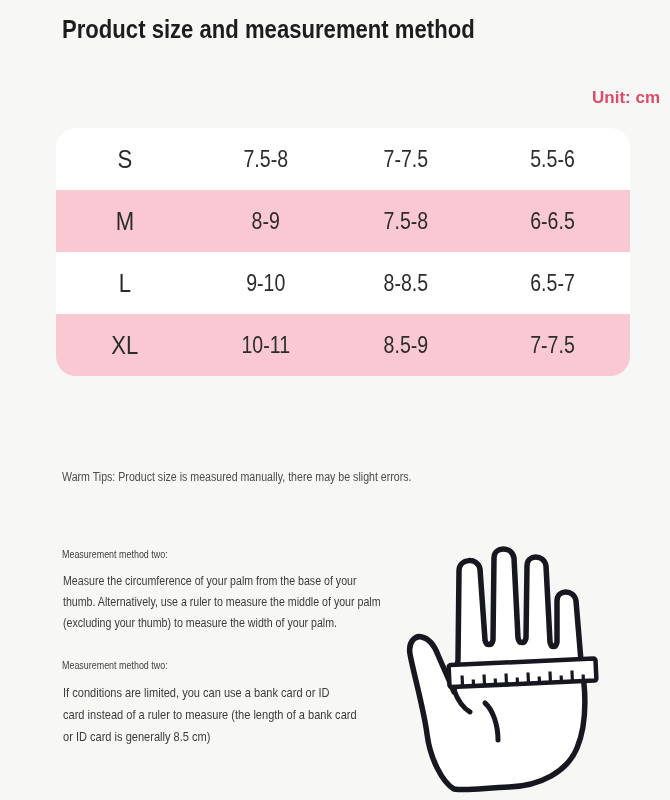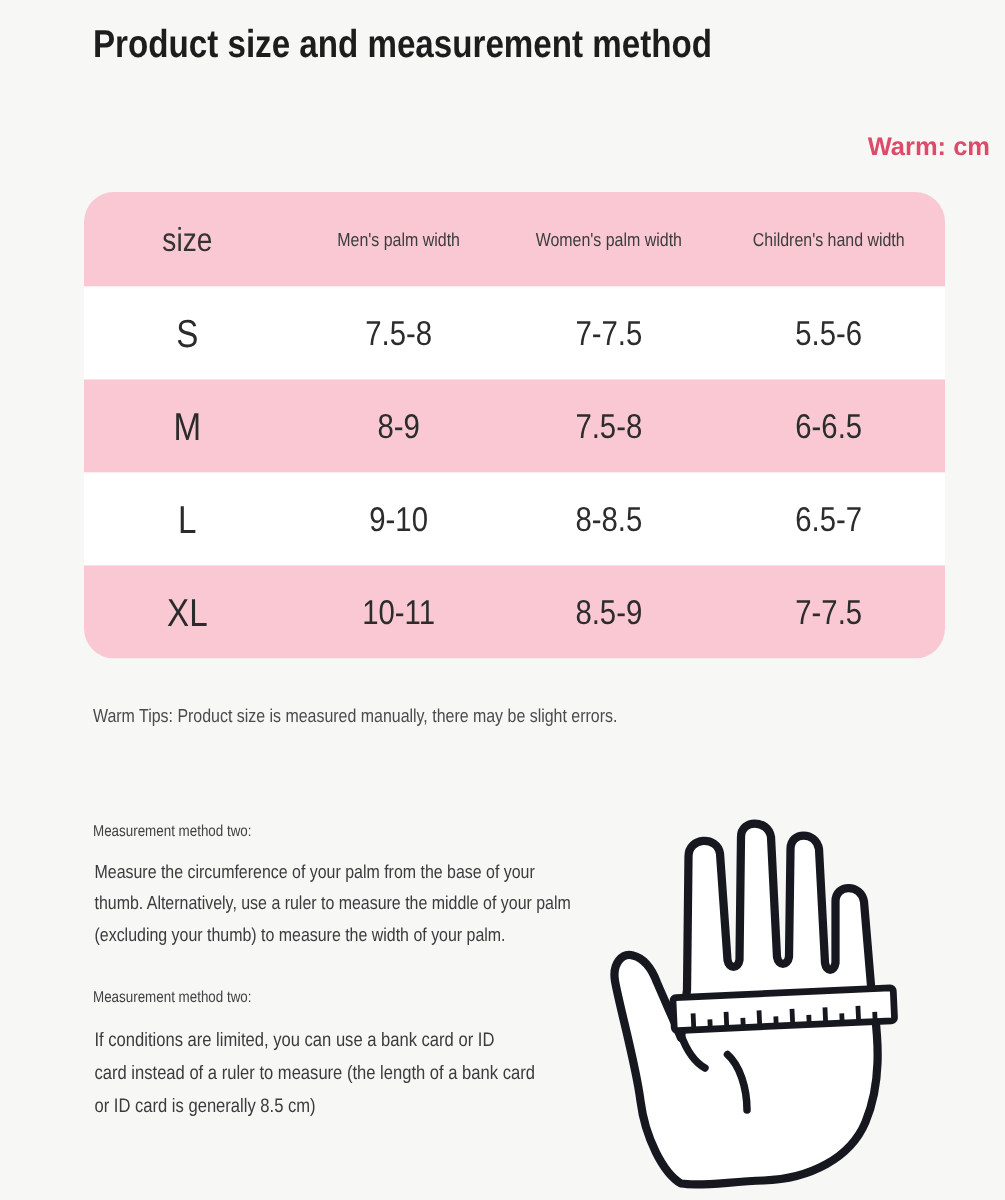--- a/index.html
+++ b/index.html
@@ -38,29 +38,23 @@
 
   .hand-illustration{left:390px;top:540px;width:280px;height:260px;}
 </style>
 </head>
 <body>
 
 <div>
 
   <h1 class="abs title cxl">Product size and measurement method</h1>
 
-  <div class="abs unit">Warm: cm</div>
+  <div class="abs unit">Unit: cm</div>
 
   <div class="abs size-table">
-    <div class="t-row t-header t-pink">
-      <div class="cell c0 h-size cx">size</div>
-      <div class="cell c1 h-small cx">Men's palm width</div>
-      <div class="cell c2 h-small cx">Women's palm width</div>
-      <div class="cell c3 h-small cx">Children's hand width</div>
-    </div>
     <div class="t-row t-white">
       <div class="cell c0 v-size cx">S</div>
       <div class="cell c1 v-num cx">7.5-8</div>
       <div class="cell c2 v-num cx">7-7.5</div>
       <div class="cell c3 v-num cx">5.5-6</div>
     </div>
     <div class="t-row t-pink">
       <div class="cell c0 v-size cx">M</div>
       <div class="cell c1 v-num cx">8-9</div>
       <div class="cell c2 v-num cx">7.5-8</div>

